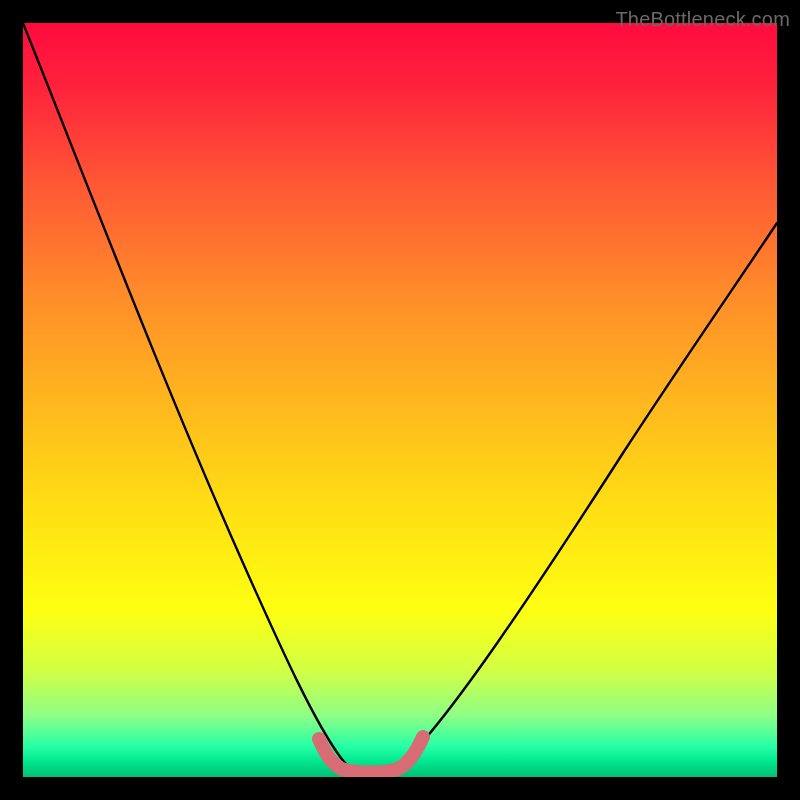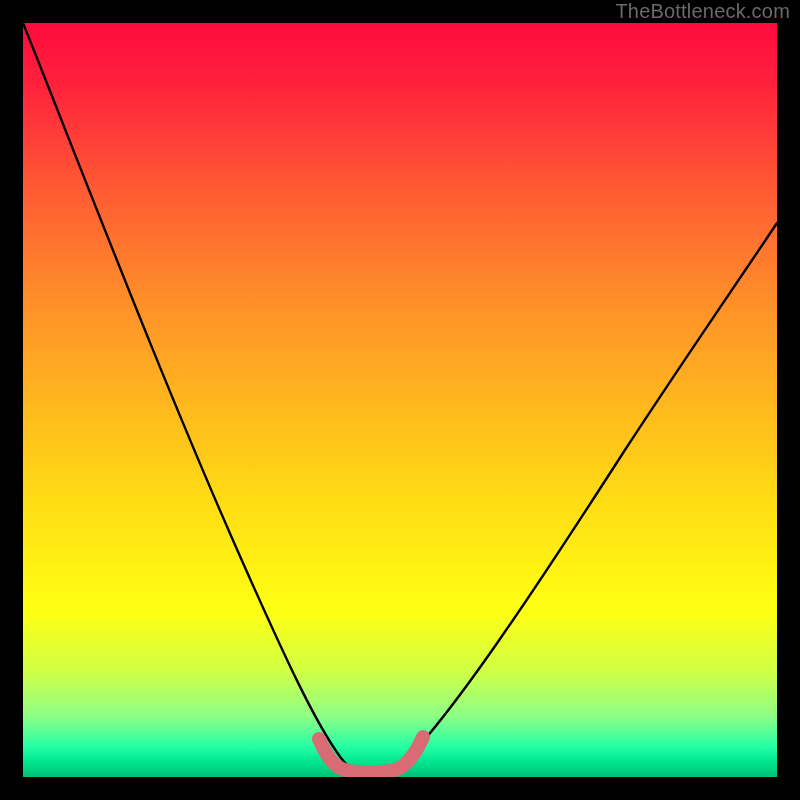--- a/index.html
+++ b/index.html
@@ -38,21 +38,21 @@
       #feff12 78%,
       #d0ff45 86%,
       #8cff87 92%,
       #24ffa5 96%,
       #00e68e 98%,
       #00bf74 100%
     );
   }
   .watermark {
     position: absolute;
-    top: 0;
+    top: 8px;
     right: 10px;
     color: #6a6a6a;
     font-size: 20px;
     font-weight: 500;
     letter-spacing: 0.2px;
     user-select: none;
   }
   svg.curves {
     position: absolute;
     inset: 0;

